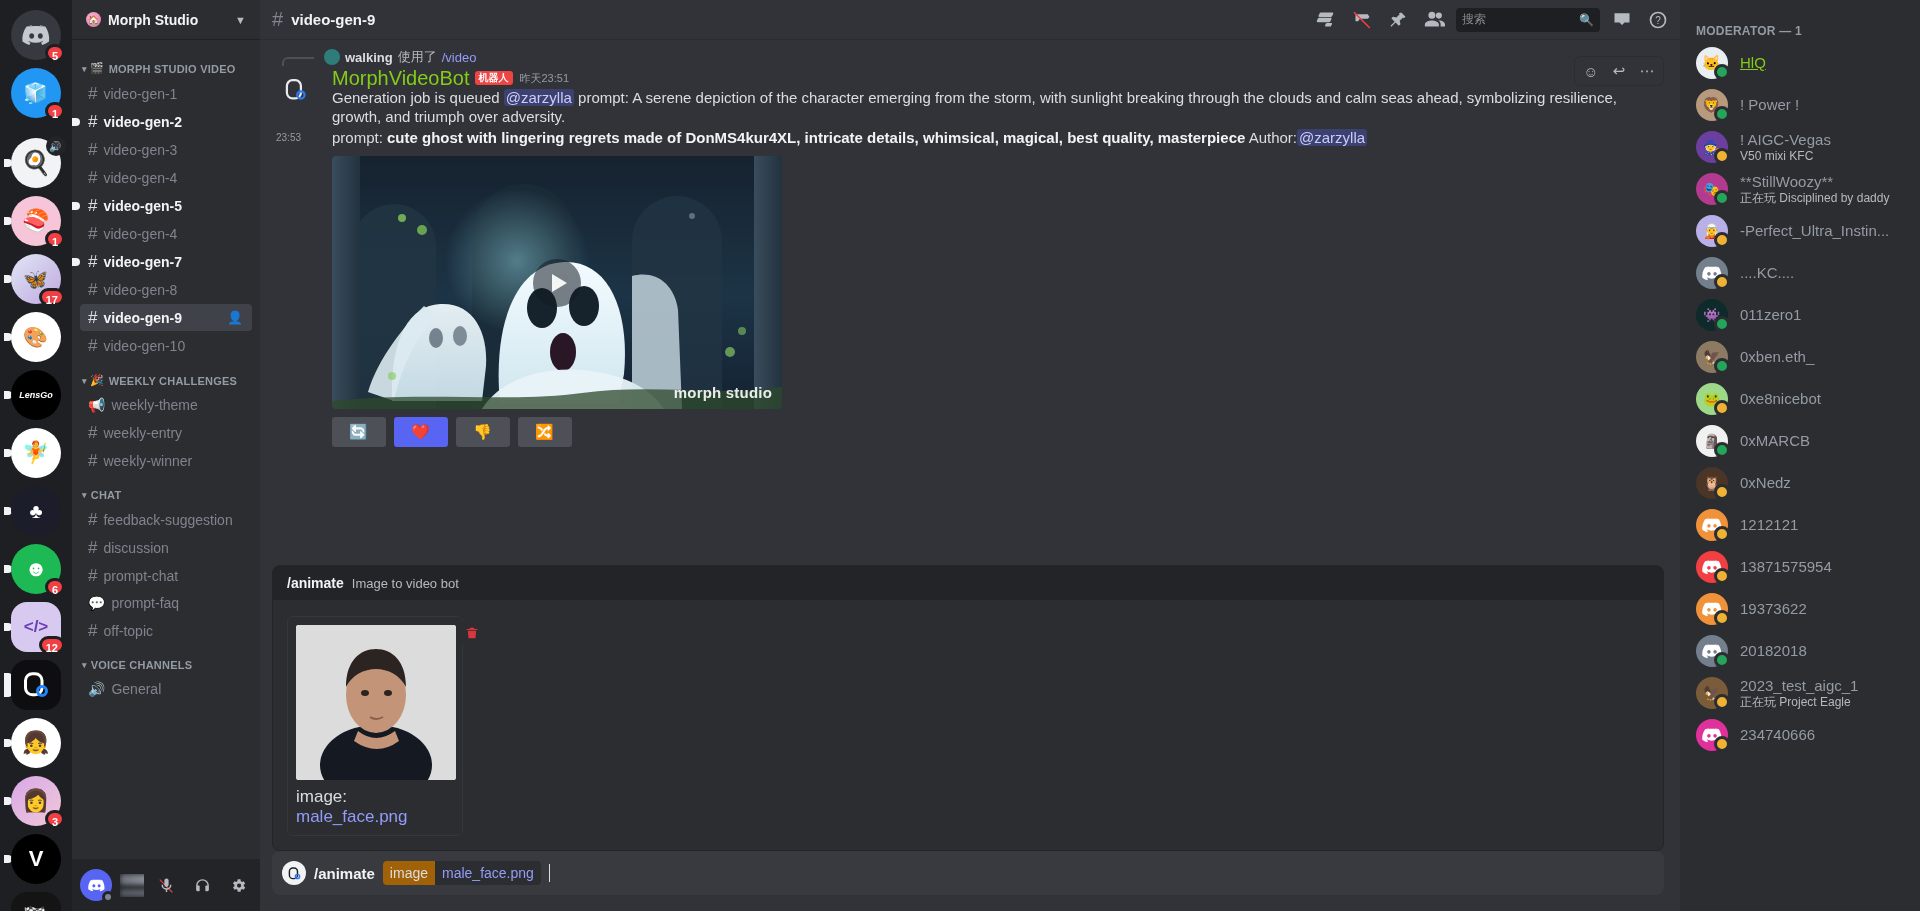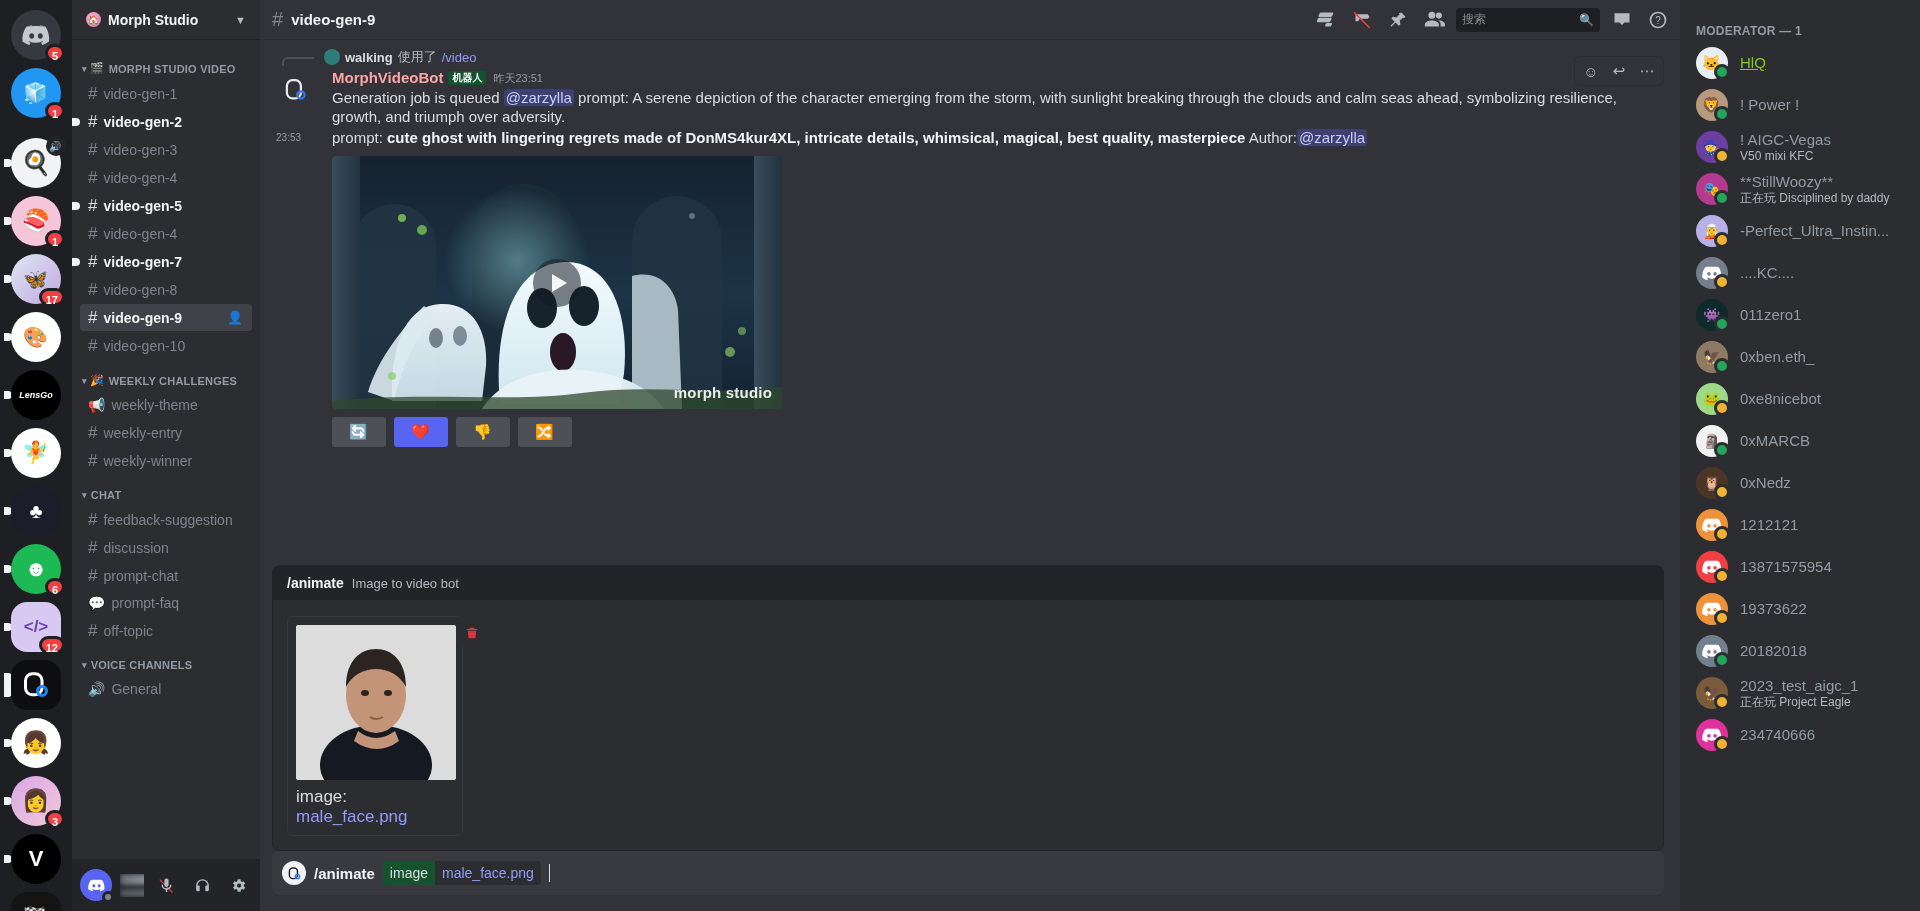--- a/index.html
+++ b/index.html
@@ -141,23 +141,23 @@
   .reply-cmd { color: #949cf7; font-size: 13px; }
 
   .message { display: flex; padding: 2px 48px 0 16px; position: relative; }
   .msg-avatar {
     width: 40px; height: 40px; border-radius: 50%; flex: 0 0 40px;
     margin-right: 16px; margin-top: 2px; display:flex; align-items:center;
     justify-content:center; background: #313338;
   }
   .msg-body { flex: 1; min-width: 0; }
   .msg-head { display: flex; align-items: center; gap: 5px; line-height: 20px; }
-  .msg-author { font-size: 15px; font-weight: 700; color: #fca5a5; }
+  .msg-author { font-size: 20px; font-weight: 400; color: #84cc16; }
   .bot-tag {
-    background: #14532d; color: #fff; font-size: 10px; font-weight: 600;
+    background: #ef4444; color: #fff; font-size: 10px; font-weight: 600;
     border-radius: 3px; padding: 1px 4px; line-height: 12px;
   }
   .msg-time { font-size: 11px; color: #949ba4; margin-left: 2px; }
   .msg-text { font-size: 15px; line-height: 19px; color: #dbdee1; word-wrap: break-word; }
   .mention { background: rgba(88,101,242,.3); color: #c9cdfb; border-radius: 3px;
     padding: 0 2px; font-weight: 500; }
   .cont-row { display: flex; align-items: flex-start; padding: 0 48px 0 16px; margin-top: 2px; }
   .cont-time { width: 56px; flex: 0 0 56px; font-size: 10px; color: #949ba4;
     text-align: left; padding-left: 0; line-height: 20px; }
   .cont-body { flex: 1; min-width: 0; font-size: 15px; line-height: 20px; color: #dbdee1; }
@@ -237,21 +237,21 @@
     background: #383a40; border-radius: 8px; min-height: 44px;
     display: flex; align-items: center; padding: 0 12px 0 10px; gap: 8px;
   }
   .comp-av { width: 24px; height: 24px; border-radius: 50%; background: #f2f3f5;
     display:flex; align-items:center; justify-content:center; flex: 0 0 24px; }
   .slash-name { font-size: 15px; font-weight: 700; color: #f2f3f5; }
   .chip {
     display: flex; align-items: center; border-radius: 4px; overflow: hidden;
     font-size: 14px; height: 24px;
   }
-  .chip .k { background: #14532d; color: #dbdee1; padding: 0 7px; line-height: 24px; }
+  .chip .k { background: #a16207; color: #dbdee1; padding: 0 7px; line-height: 24px; }
   .chip .v { background: #2b2d31; color: #949cf7; padding: 0 7px; line-height: 24px; }
   .chip .v.plain { color: #dbdee1; }
   .caret { width: 1px; height: 18px; background: #dbdee1; }
 
   
   .members {
     width: 240px; flex: 0 0 240px; background: #2b2d31; overflow: hidden;
     padding-top: 12px;
   }
   .mem-cat {

